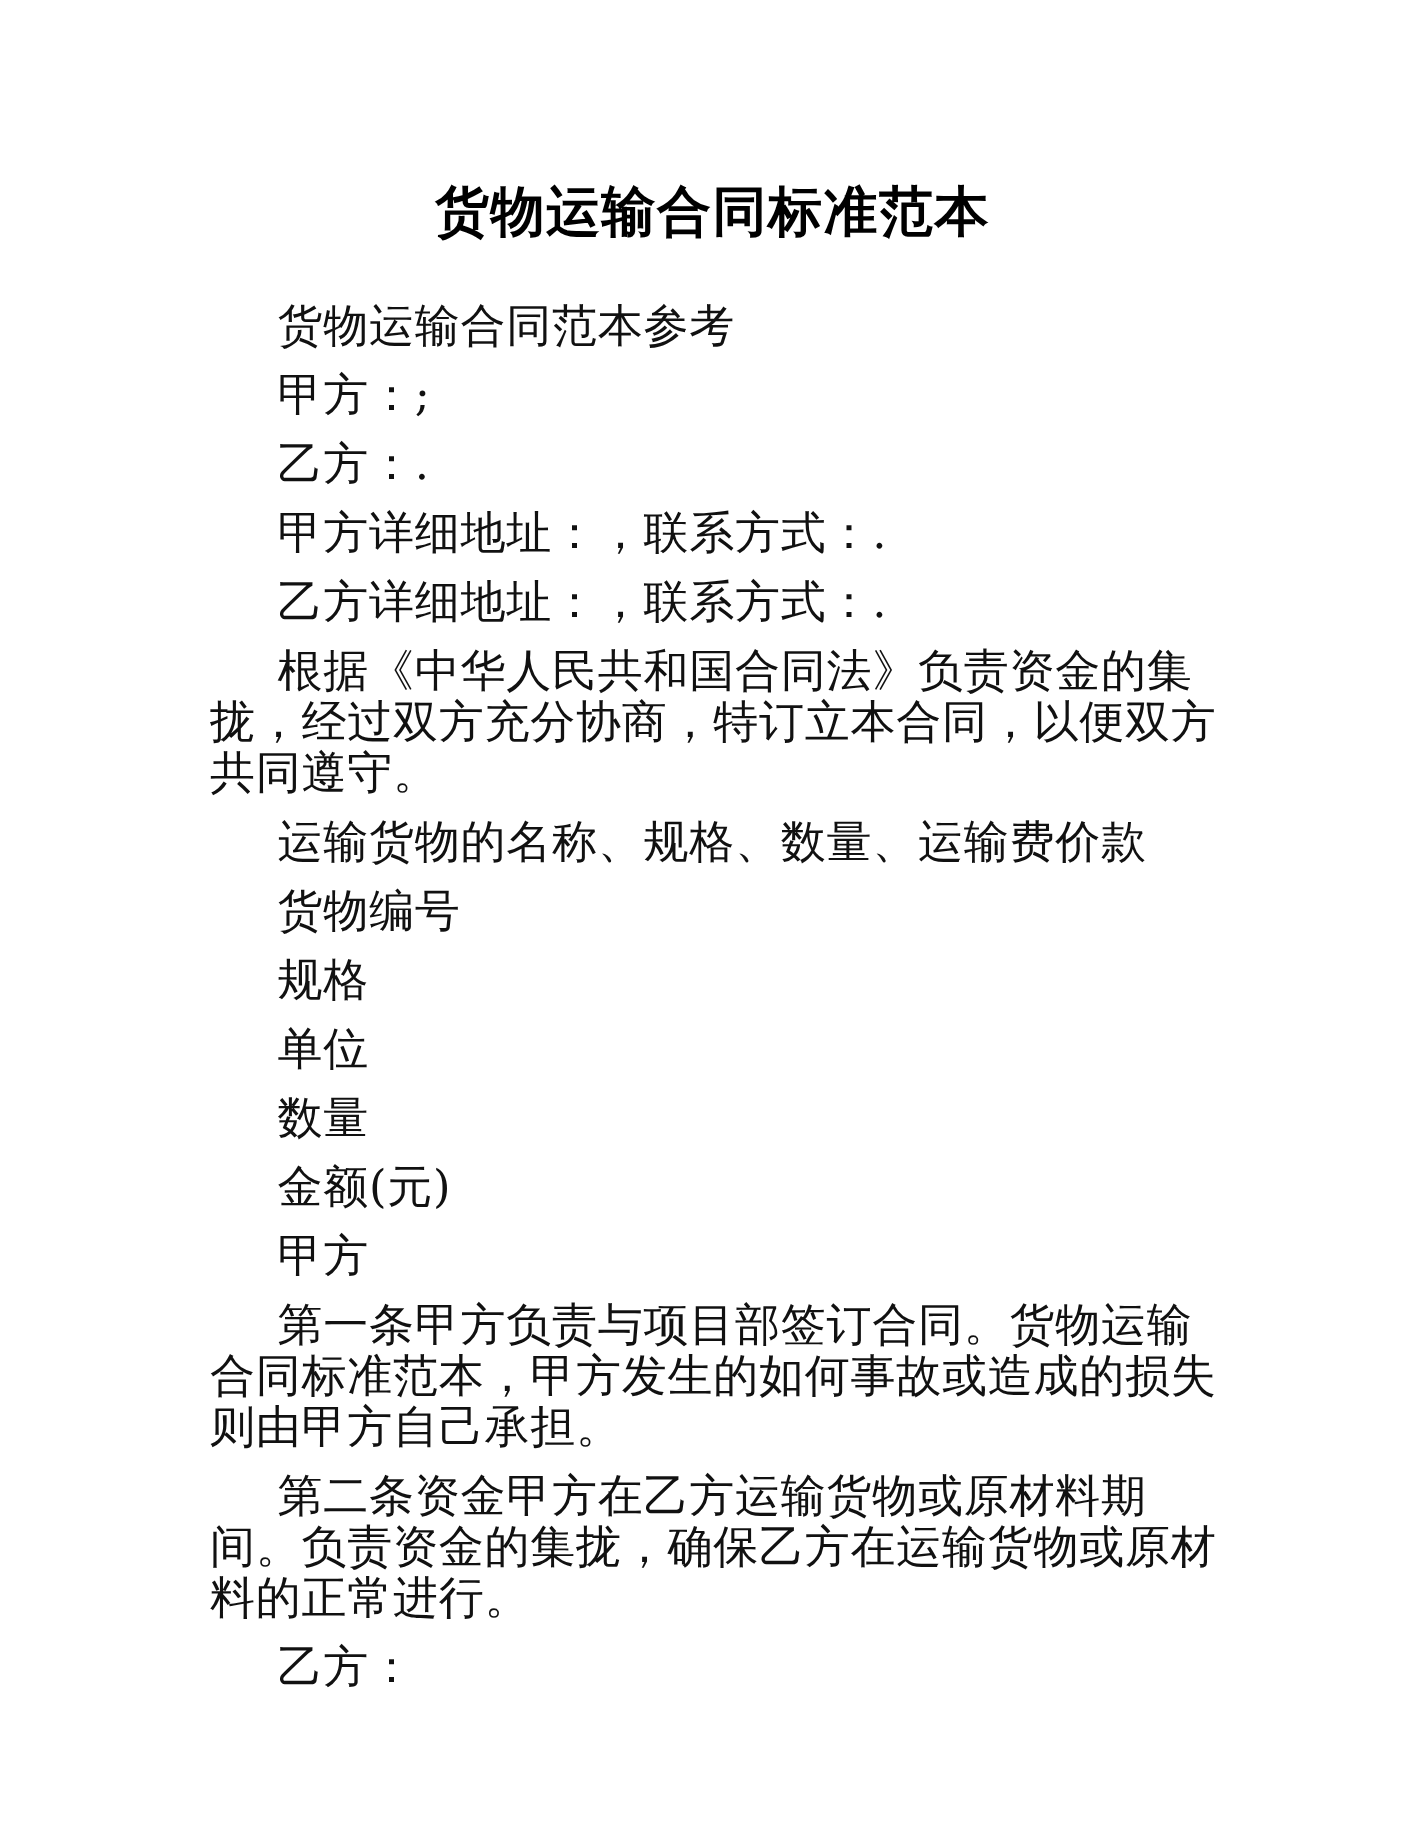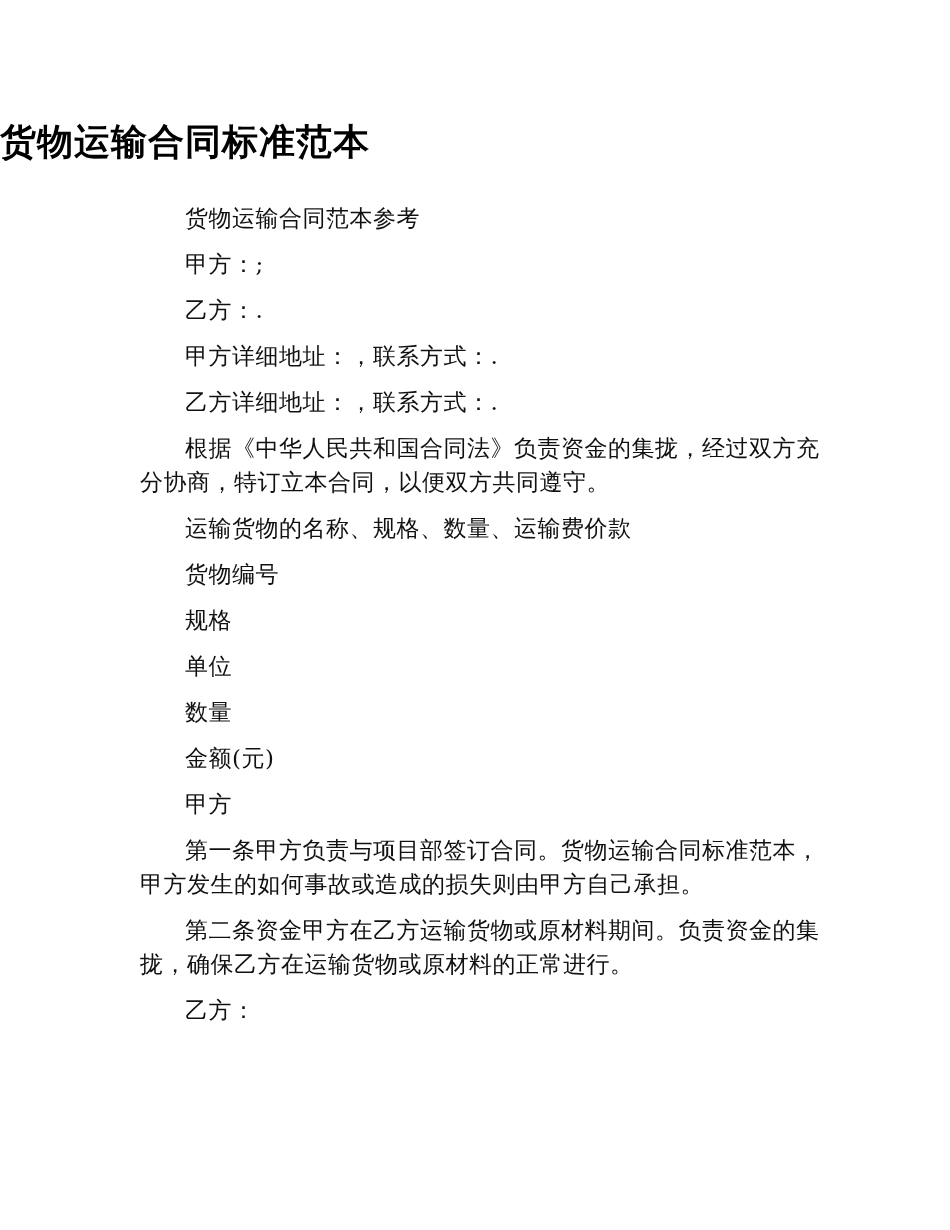--- a/index.html
+++ b/index.html
@@ -20,38 +20,38 @@
       left: 0;
       top: 0;
       width: 950px;
       height: 1230px;
     }
     .title {
       position: absolute;
       left: 0;
       top: 118px;
       width: 950px;
-      text-align: left;
+      text-align: center;
       font-family: "DejaVu Sans", "Liberation Sans", sans-serif;
       font-weight: bold;
       font-size: 36px;
       line-height: 48px;
       letter-spacing: 1px;
       color: #000000;
       margin: 0;
     }
     .body {
       position: absolute;
       left: 140px;
       top: 201px;
       width: 680px;
     }
     .para {
       margin: 0 0 12px 0;
-      font-size: 23px;
+      font-size: 30px;
       line-height: 34px;
       text-indent: 45px;
       letter-spacing: 0.5px;
       color: #111111;
     }
   </style>
 </head>
 <body>
 
 <div class="page">

